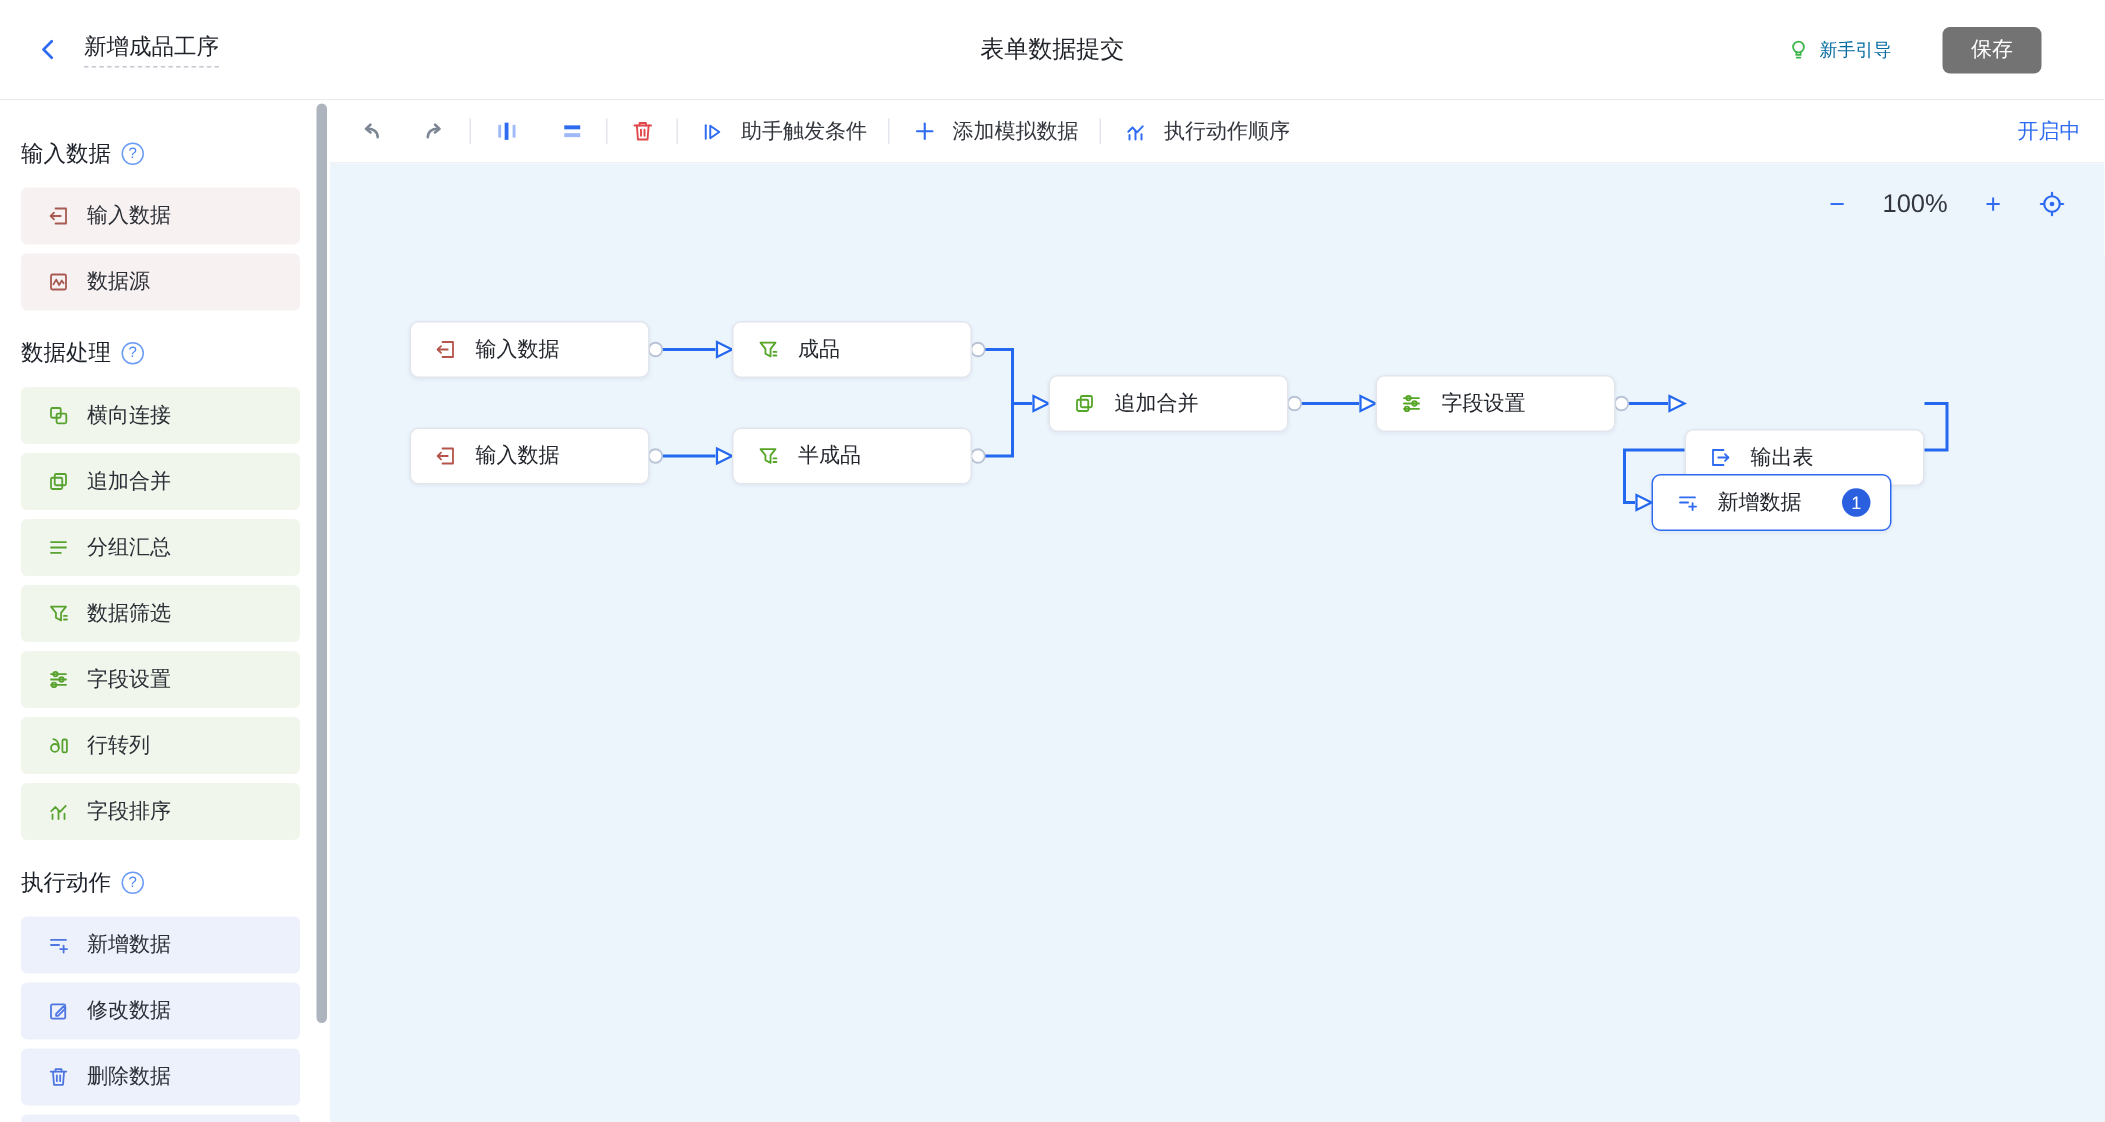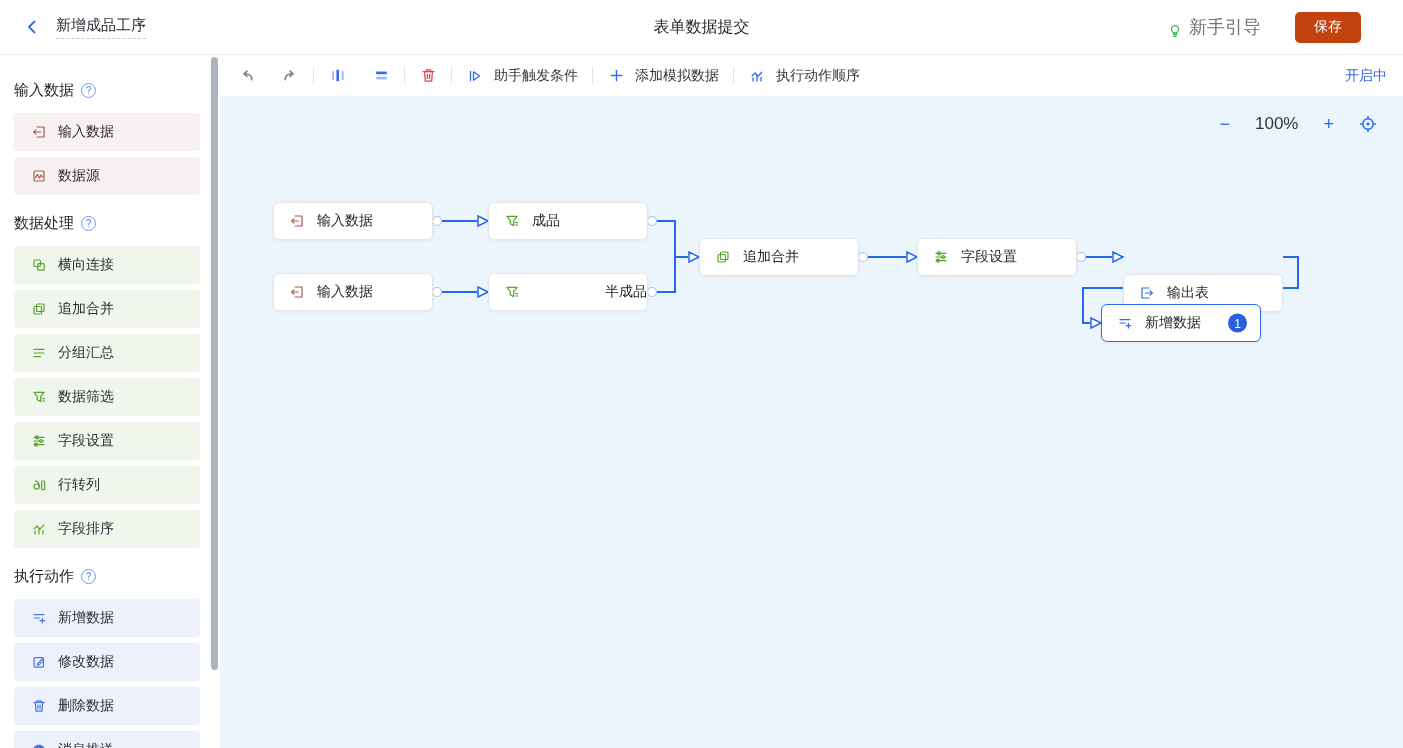--- a/index.html
+++ b/index.html
@@ -1,28 +1,28 @@
 <!DOCTYPE html>
 <html><head>
 <meta charset="utf-8">
 <style>
   * { margin:0; padding:0; box-sizing:border-box; }
   html,body { width:1403px; height:748px; overflow:hidden; background:#fff;
     font-family:"Liberation Sans","DejaVu Sans",sans-serif; color:#1f2329; }
 
   
-  .header { height:55px; display:flex; align-items:center; border-bottom:1px solid #ebedf0;
+  .header { height:67px; display:flex; align-items:center; border-bottom:1px solid #ebedf0;
     background:#fff; position:relative; }
   .header-left { display:flex; align-items:center; padding-left:20px; gap:12px; }
   .back-btn { width:24px; height:24px; display:flex; align-items:center; justify-content:center; cursor:pointer; }
   .doc-title { font-size:15px; color:#1f2329; padding-bottom:3px; border-bottom:1px dashed #c3c8d4; cursor:pointer; }
   .header-center { position:absolute; left:0; right:0; text-align:center; font-size:16px; color:#1f2329; pointer-events:none; }
   .header-right { margin-left:auto; display:flex; align-items:center; gap:34px; padding-right:42px; }
-  .guide-link { display:flex; align-items:flex-end; gap:6px; color:#737373; font-size:18px; cursor:pointer; }
-  .save-btn { background:#c2410c; color:#fff; font-size:14px; border:none; border-radius:5px;
+  .guide-link { display:flex; align-items:flex-start; gap:6px; color:#0369a1; font-size:12px; cursor:pointer; }
+  .save-btn { background:#737373; color:#fff; font-size:14px; border:none; border-radius:5px;
     width:66px; height:31px; cursor:pointer; }
 
   
   .body-row { display:flex; height:693px; position:relative; }
   .sidebar { width:220px; background:#fff; padding:26px 0 0 14px; position:relative; flex:none; }
   .side-scrollbar { position:absolute; left:211px; top:2px; width:7px; height:613px;
     background:#aeb4bd; border-radius:4px; }
   .main { flex:1; display:flex; flex-direction:column; min-width:0; }
 
   
@@ -392,21 +392,21 @@
         <div class="node red" style="left: 53px; top: 176px;">
           <span class="ic">
             <svg width="16" height="16" viewBox="0 0 16 16" fill="none" stroke="currentColor" stroke-width="1.2" stroke-linecap="round" stroke-linejoin="round">
               <path d="M6 3 H13 V13 H6"></path>
               <path d="M9.5 8 H2.8"></path>
               <path d="M5 5.8 L2.8 8 L5 10.2"></path>
             </svg>
           </span>
           <span>输入数据</span>
         </div>
-        <div class="node green" style="left: 268px; top: 176px; justify-content: space-between;">
+        <div class="node green" style="left: 268px; top: 176px;">
           <span class="ic">
             <svg width="16" height="16" viewBox="0 0 16 16" fill="none" stroke="currentColor" stroke-width="1.2" stroke-linecap="round" stroke-linejoin="round">
               <path d="M3 3.4 H13 L9.7 7.6 V12.6 L6.3 10.8 V7.6 Z"></path>
               <path d="M11.6 9.6 H13.6"></path>
               <path d="M11.6 12 H13.6"></path>
             </svg>
           </span>
           <span>半成品</span>
         </div>
         <div class="node green" style="left: 479px; top: 141px;">

